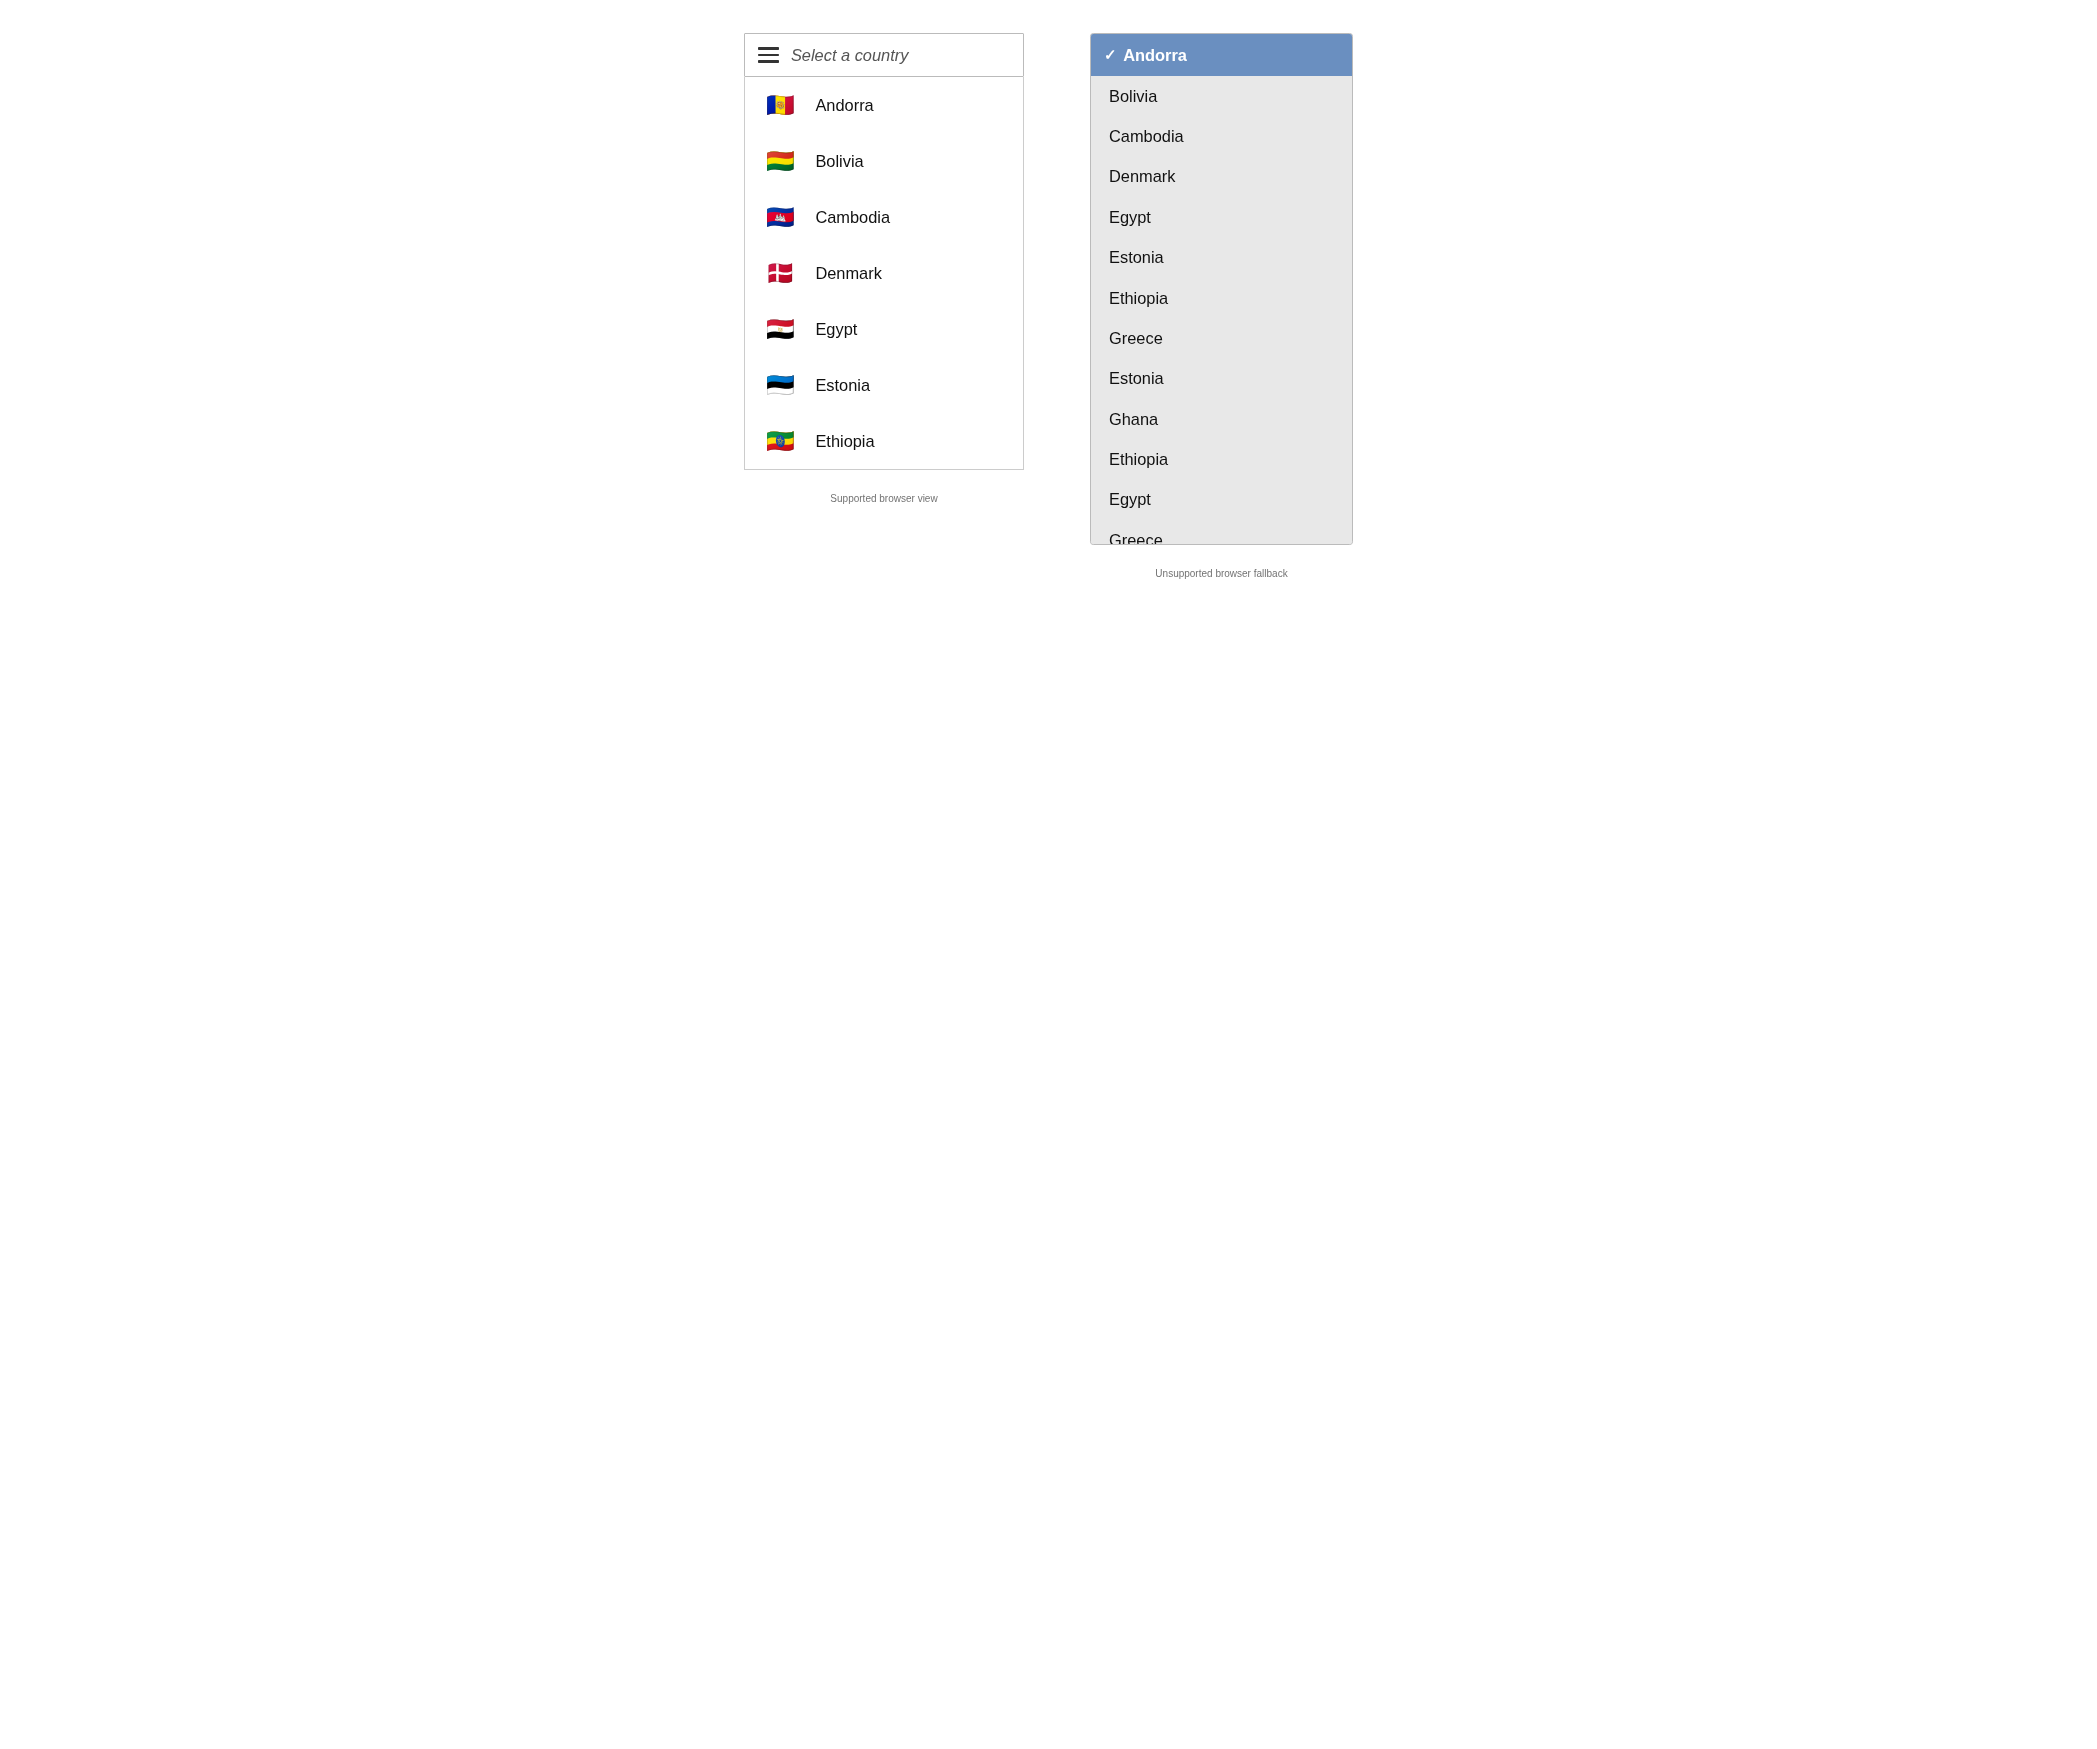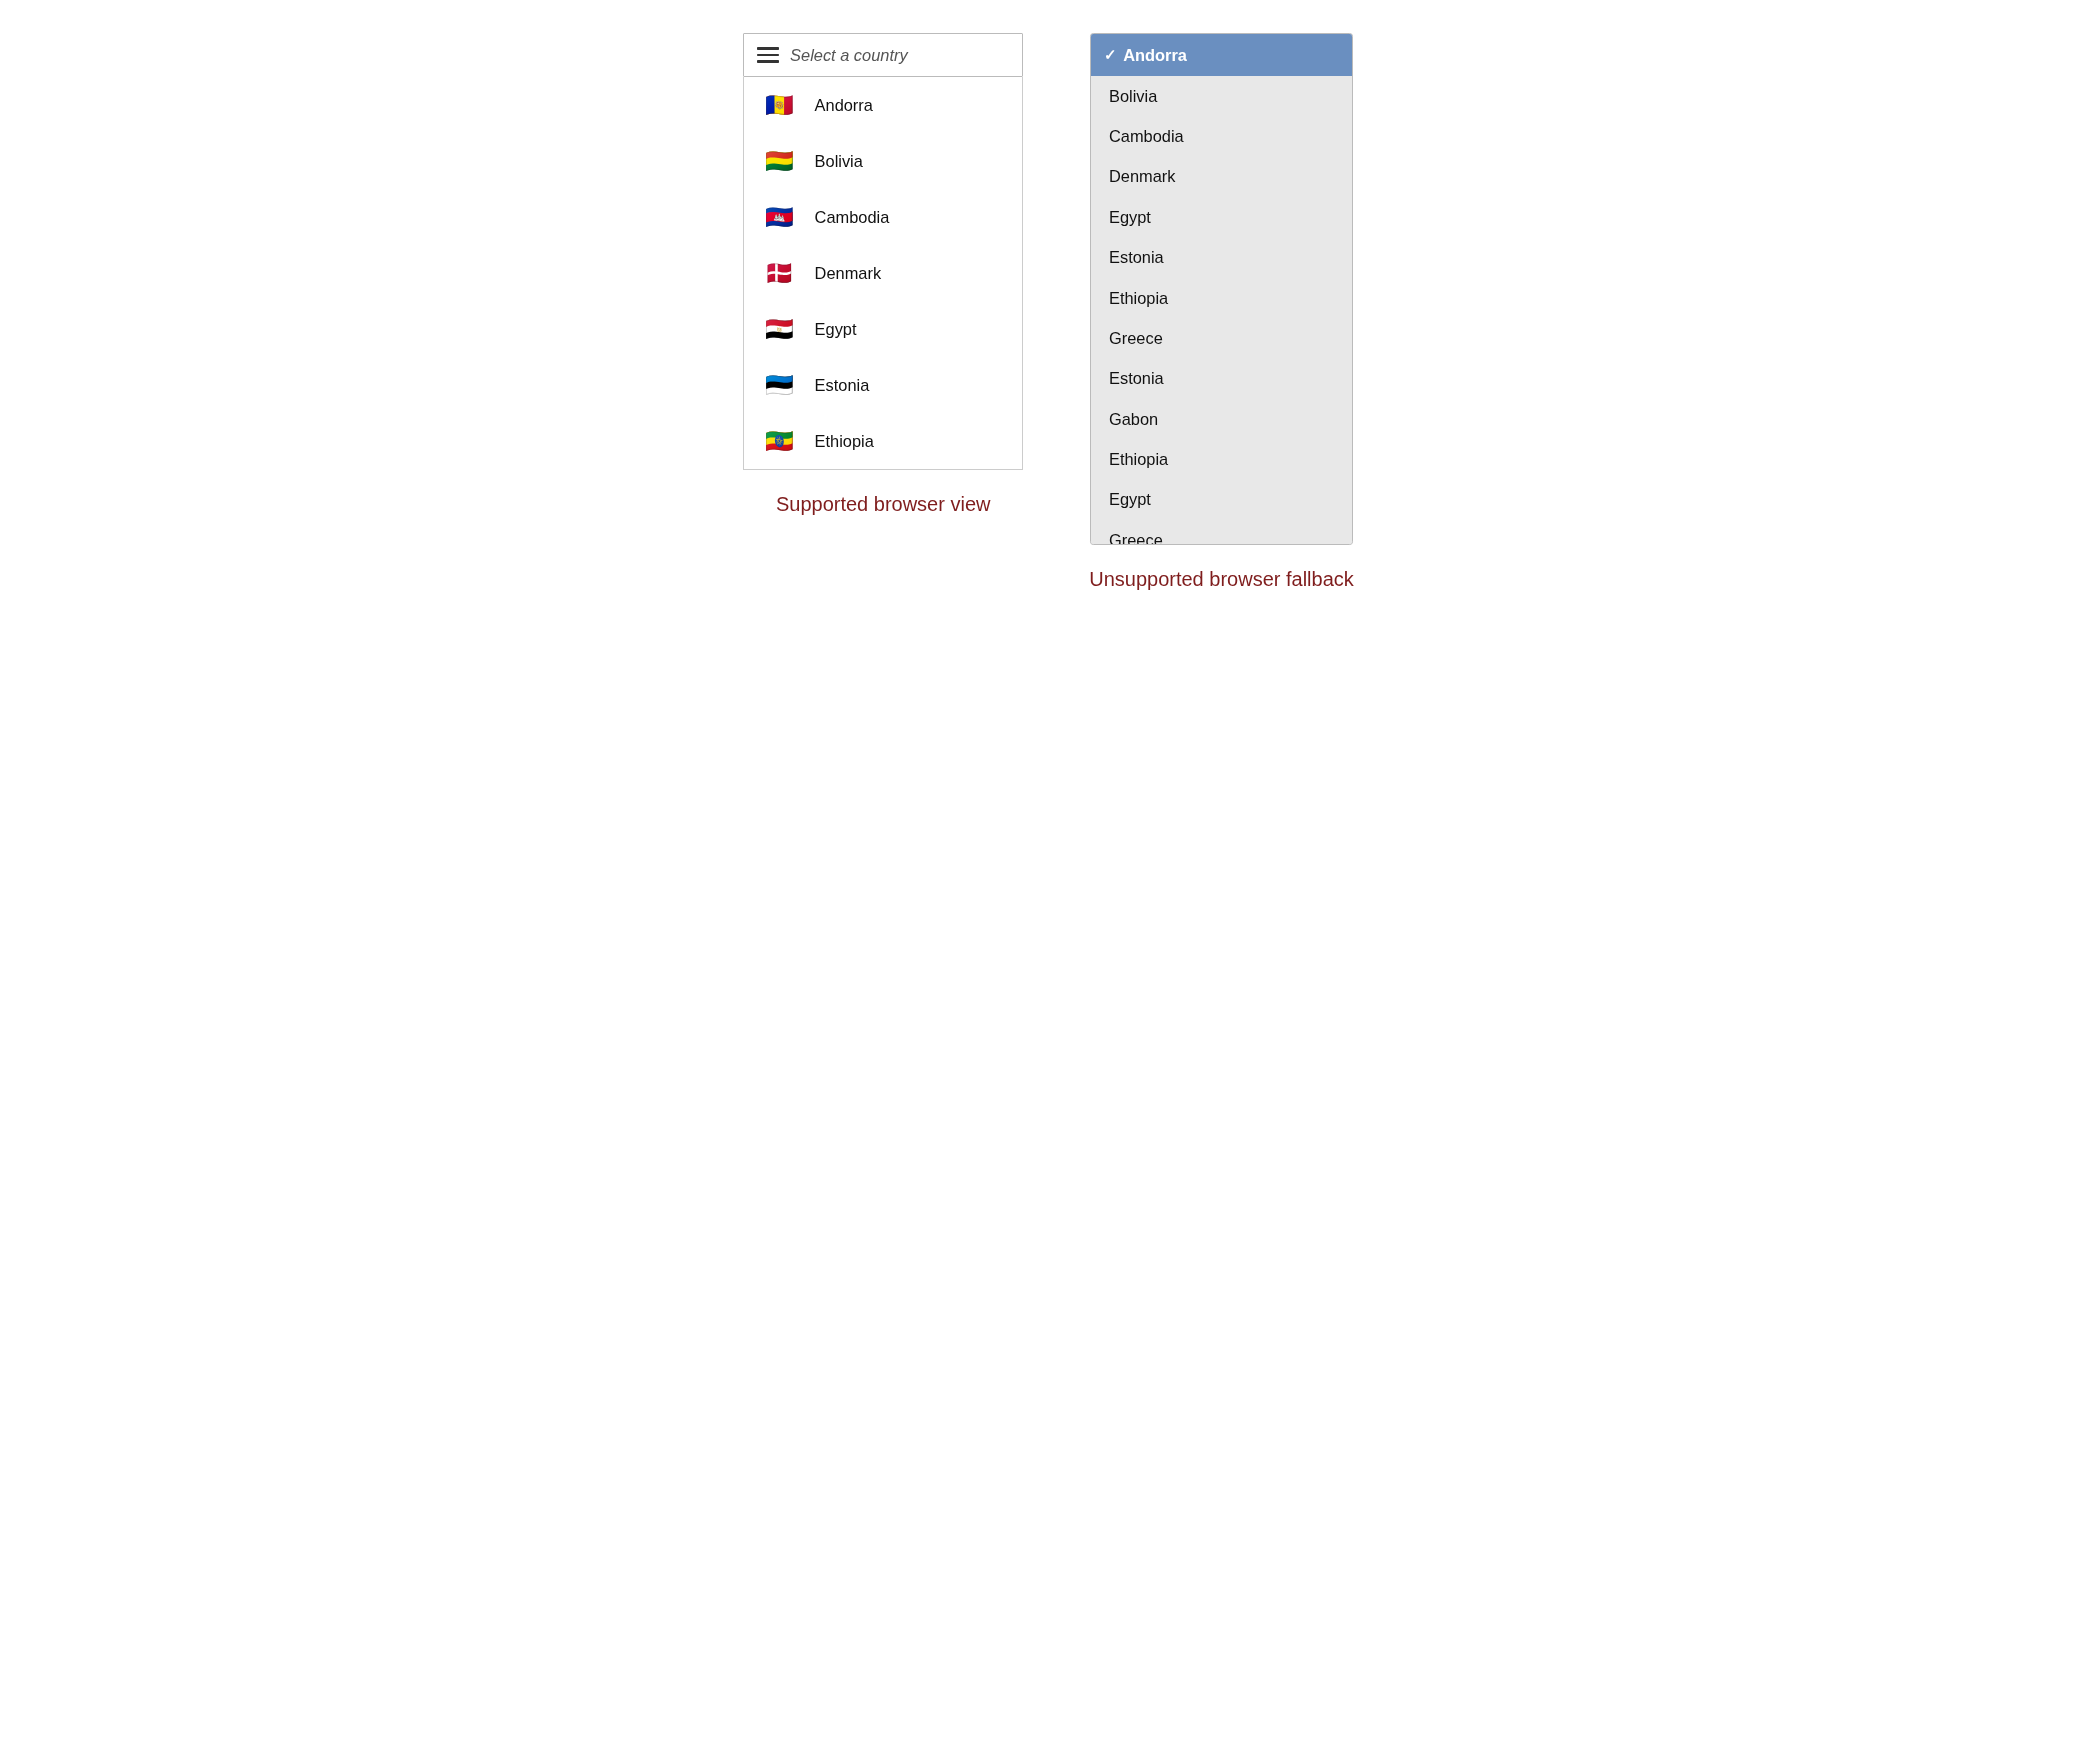--- a/index.html
+++ b/index.html
@@ -22,22 +22,22 @@
 
     
     .panel {
       display: flex;
       flex-direction: column;
       align-items: center;
       gap: 13px;
     }
 
     .panel-label {
-      font-size: 20px;
-      color: #7f1d1d;
+      font-size: 10px;
+      color: #737373;
       margin-top: 10px;
     }
 
     .custom-select-wrapper {
       width: 280px;
     }
 
     .custom-select-trigger {
       display: flex;
       align-items: center;
@@ -216,21 +216,21 @@
               <span>Andorra</span>
             </div>
             <div class="native-option">Bolivia</div>
             <div class="native-option">Cambodia</div>
             <div class="native-option">Denmark</div>
             <div class="native-option">Egypt</div>
             <div class="native-option">Estonia</div>
             <div class="native-option">Ethiopia</div>
             <div class="native-option">Greece</div>
             <div class="native-option">Estonia</div>
-            <div class="native-option">Gabon</div>
+            <div class="native-option">Ghana</div>
             <div class="native-option">Ethiopia</div>
             <div class="native-option">Egypt</div>
             <div class="native-option">Greece</div>
           </div>
       </div>
     </div>
 
     <div class="panel-label">Unsupported browser fallback</div>
   </div>
 

